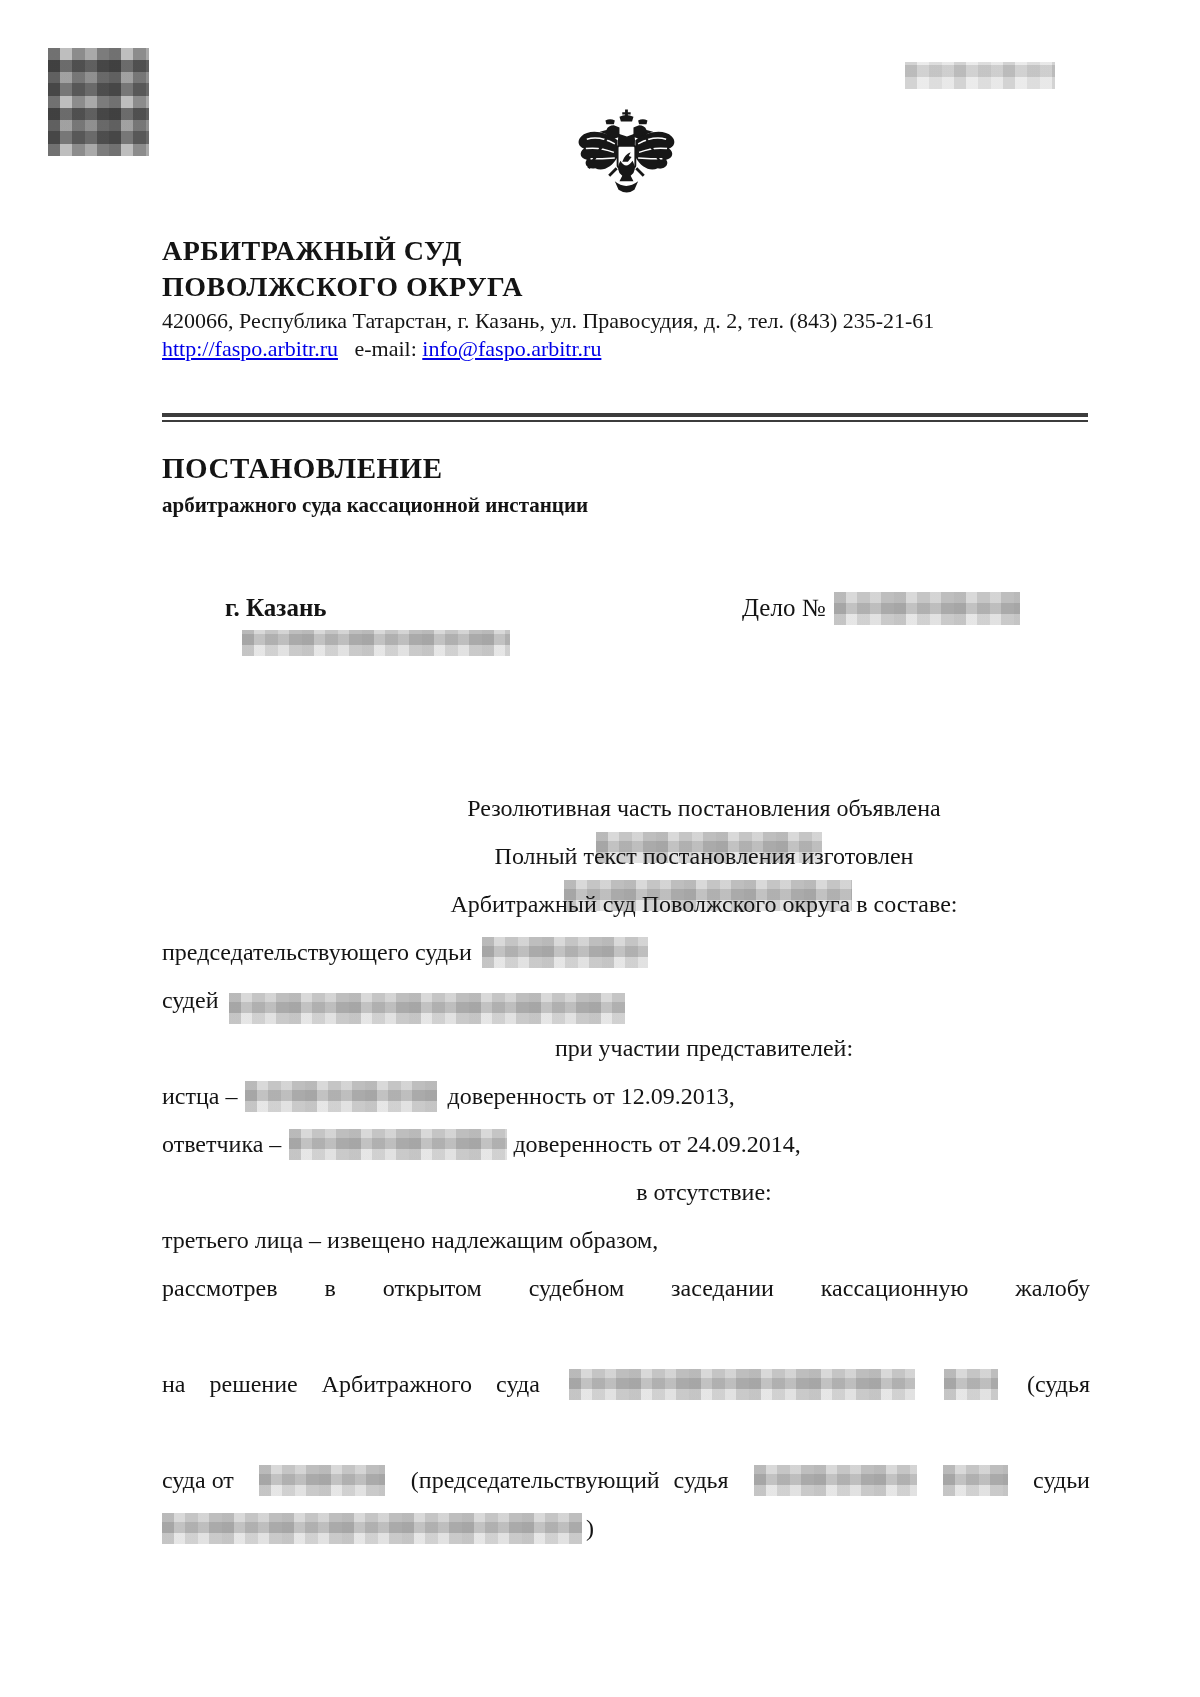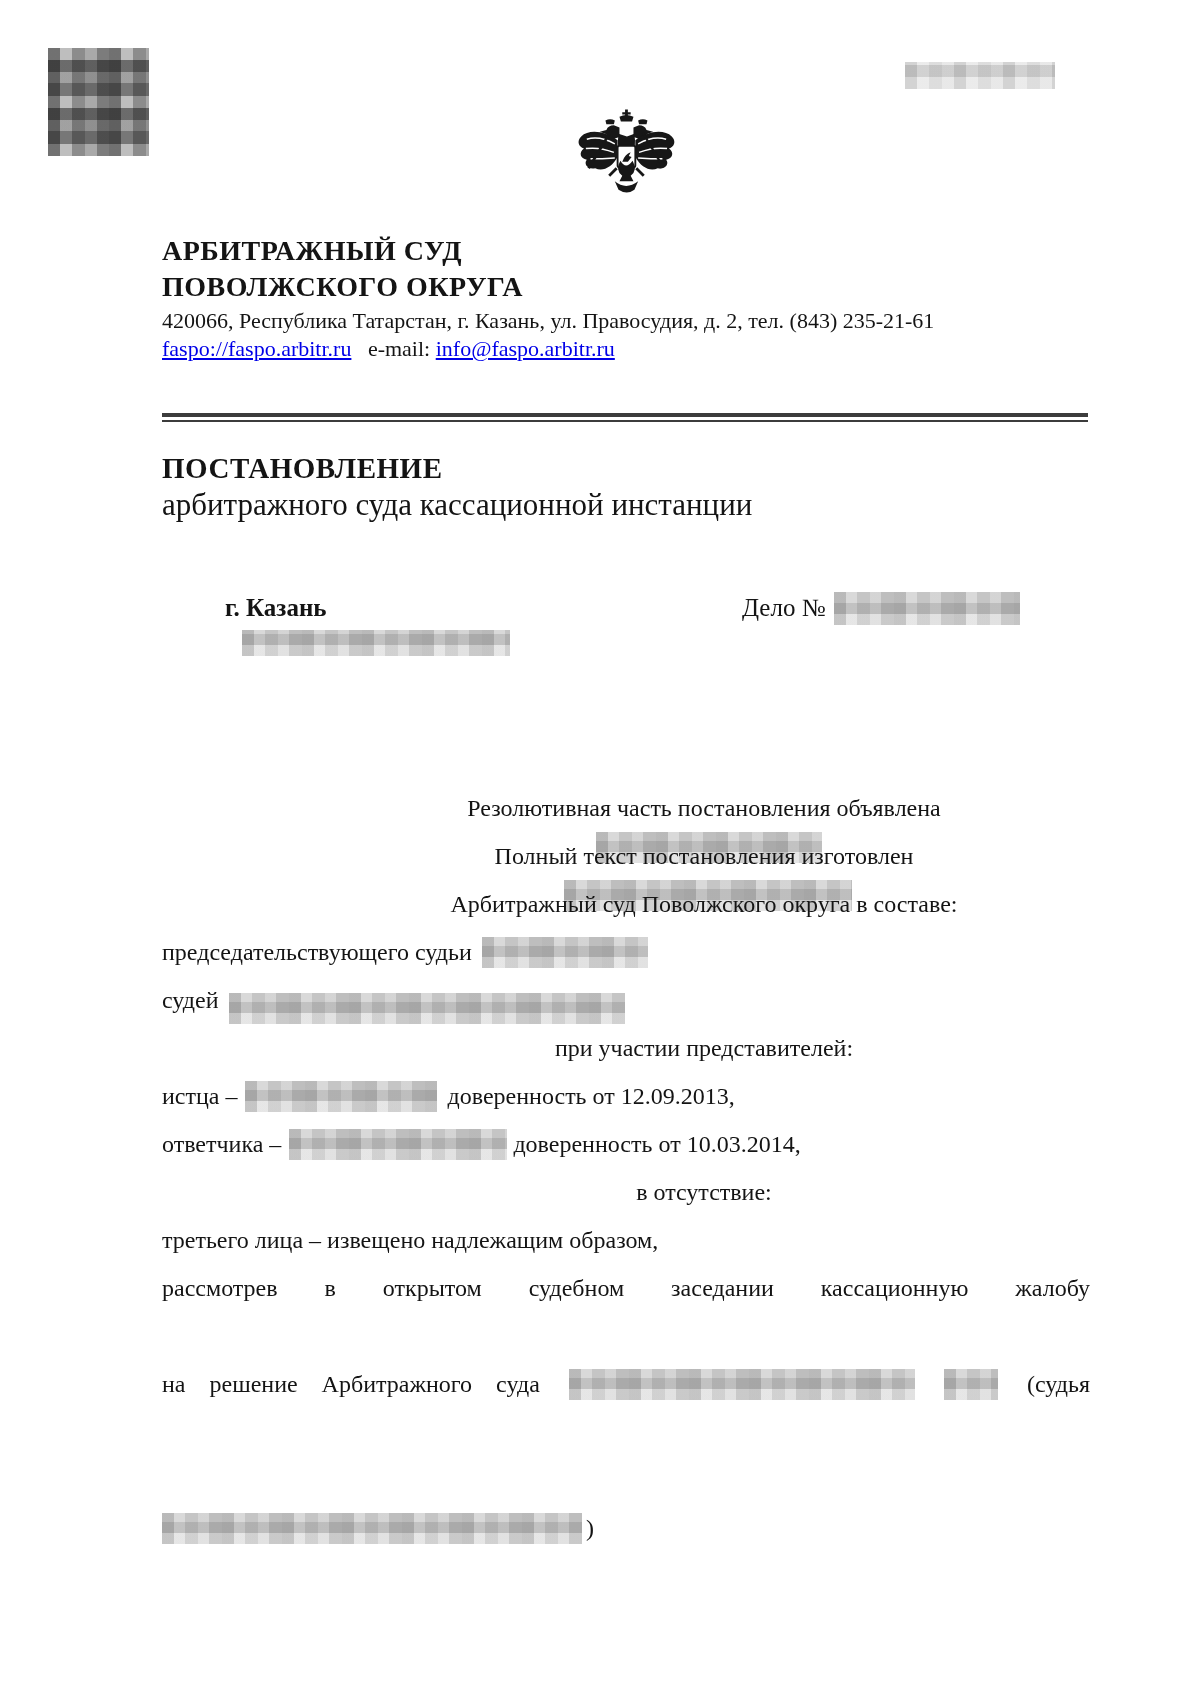--- a/index.html
+++ b/index.html
@@ -37,21 +37,21 @@
   .center-line{position:absolute;left:162px;width:928px;text-align:left;white-space:nowrap;}
   .court-name{font-weight:bold;font-size:28px;line-height:34px;letter-spacing:0.5px;}
   .addr{font-size:22px;line-height:26px;}
   .links{font-size:22px;line-height:26px;}
   .links a{color:#0000e8;text-decoration:underline;cursor:pointer;}
   .rule{
     position:absolute;left:162px;top:413px;width:926px;height:3px;
     border-top:4px solid #3c3c3c;border-bottom:2px solid #3c3c3c;
   }
   .doc-title{font-weight:bold;font-size:29px;line-height:36px;letter-spacing:0.5px;}
-  .doc-subtitle{font-weight:normal;font-size:31px;line-height:32px;}
+  .doc-subtitle{font-weight:bold;font-size:21px;line-height:32px;}
   .city{position:absolute;left:225px;top:591px;font-weight:bold;font-size:25px;line-height:34px;white-space:nowrap;}
   .case-row{position:absolute;left:742px;top:591px;display:flex;align-items:center;font-weight:normal;font-size:25px;line-height:34px;white-space:nowrap;}
   .case-redact{width:186px;height:33px;margin-left:8px;}
   .date-redact{position:absolute;left:242px;top:630px;width:268px;height:26px;}
   .line{
     position:absolute;left:162px;width:928px;height:48px;
     font-size:24px;line-height:48px;white-space:nowrap;
     display:flex;align-items:center;
   }
   .line .t{flex:0 0 auto;}
@@ -109,21 +109,21 @@
 
         <path d="M50 64 l-8 8 M71 64 l8 8" stroke-width="3" fill="none"></path>
       </g>
     </svg>
   </div>
 
   <div class="center-line court-name" style="top:234px;">АРБИТРАЖНЫЙ СУД</div>
   <div class="center-line court-name" style="top:270px;">ПОВОЛЖСКОГО ОКРУГА</div>
   <div class="center-line addr" style="top:308px;">420066, Республика Татарстан, г. Казань, ул. Правосудия, д. 2, тел. (843) 235-21-61</div>
   <div class="center-line links" style="top:336px;">
-    <a>faspo://faspo.arbitr.ru</a><span>&nbsp;&nbsp;&nbsp;</span><span>e-mail:</span><span>&nbsp;</span><a>info@faspo.arbitr.ru</a>
+    <a>http://faspo.arbitr.ru</a><span>&nbsp;&nbsp;&nbsp;</span><span>e-mail:</span><span>&nbsp;</span><a>info@faspo.arbitr.ru</a>
   </div>
 
   <div class="rule"></div>
 
   <div class="center-line doc-title" style="top:450px;">ПОСТАНОВЛЕНИЕ</div>
   <div class="center-line doc-subtitle" style="top:489px;">арбитражного суда кассационной инстанции</div>
 
   <div class="city">г. Казань</div>
   <div class="case-row">
     <span class="t">Дело №</span>
@@ -161,21 +161,21 @@
 
   <div class="line" style="top:1072px;">
     <span class="t">истца –</span>
     <span class="px rd" style="width:192px;margin-left:8px;"></span>
     <span class="t" style="margin-left:10px;">доверенность от 12.09.2013,</span>
   </div>
 
   <div class="line" style="top:1120px;">
     <span class="t">ответчика –</span>
     <span class="px rd" style="width:218px;margin-left:8px;"></span>
-    <span class="t" style="margin-left:6px;">доверенность от 10.03.2014,</span>
+    <span class="t" style="margin-left:6px;">доверенность от 24.09.2014,</span>
   </div>
 
   <div class="line indent" style="top:1168px;">
     <span class="t">в отсутствие:</span>
   </div>
 
   <div class="line" style="top:1216px;">
     <span class="t">третьего лица – извещено надлежащим образом,</span>
   </div>
 
@@ -183,19 +183,27 @@
 
 
   <div class="line just" style="top:1360px;">
     <span class="t ws">на решение Арбитражного суда</span>
     <span class="px rd" style="width:346px;"></span>
     <span class="px rd" style="width:54px;"></span>
     <span class="t">(судья</span>
   </div>
 
 
+  <div class="line just" style="top:1456px;">
+    <span class="t">суда от</span>
+    <span class="px rd" style="width:126px;"></span>
+    <span class="t ws2">(председательствующий судья</span>
+    <span class="px rd" style="width:163px;"></span>
+    <span class="px rd" style="width:65px;"></span>
+    <span class="t">судьи</span>
+  </div>
 
   <div class="line" style="top:1504px;">
     <span class="px rd" style="width:420px;"></span>
     <span class="t" style="margin-left:4px;">)</span>
   </div>
 
 </div>
 
 </body></html>

